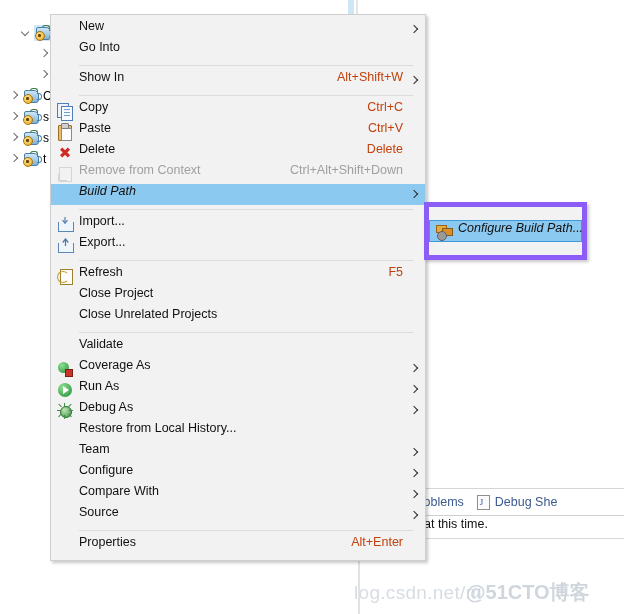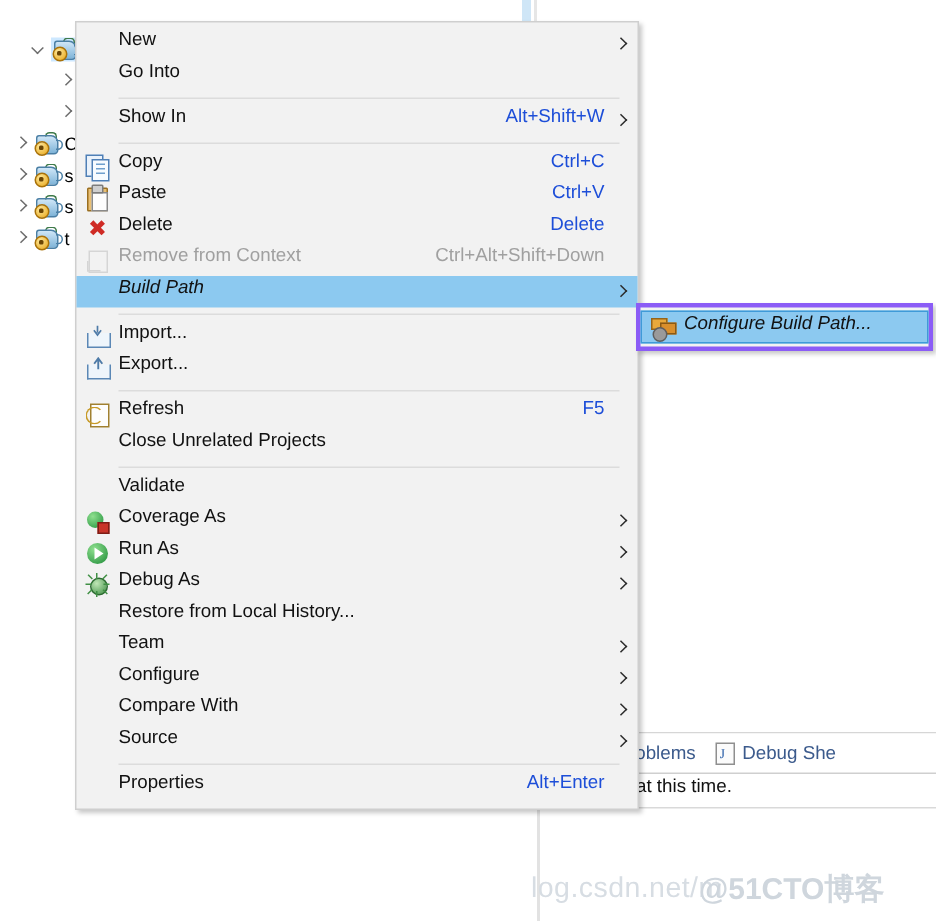--- a/index.html
+++ b/index.html
@@ -81,21 +81,21 @@
   #ctx{
     position:absolute;left:50px;top:14px;width:376px;
     background:#f2f2f2;border:1px solid #cfcfcf;
     box-shadow:2px 2px 3px rgba(0,0,0,.22);
     padding:4px 0 4px 0;box-sizing:border-box;
   }
   .mi{position:relative;height:21px;display:flex;align-items:flex-start;cursor:default;}
   .mi .gut{width:28px;height:21px;position:relative;flex:0 0 28px;}
   .mi .lbl{font-size:12.5px;color:#111;white-space:nowrap;}
   .mi.disabled .lbl{color:#a0a0a0;}
-  .mi .acc{position:absolute;right:22px;font-size:12.5px;color:#1d4ed8;white-space:nowrap;}
+  .mi .acc{position:absolute;right:22px;font-size:12.5px;color:#c2410c;white-space:nowrap;}
   .mi.disabled .acc{color:#a0a0a0;}
   .mi .arr{position:absolute;right:8px;top:7px;width:5px;height:5px;
      border-right:1.5px solid #2b2b2b;border-bottom:1.5px solid #2b2b2b;transform:rotate(-45deg);}
   .mi.hl{background:#8cc9f0;font-style:italic;}
   .sep{height:1px;margin:4px 12px 4px 28px;background:#dcdcdc;}
 
   
   .mico{position:absolute;left:6px;top:3px;width:16px;height:16px;}
   .copyI .back{position:absolute;left:0;top:0;width:10px;height:13px;background:#eaf2fb;border:1.2px solid #4f7fb5;}
   .copyI .front{position:absolute;left:4px;top:3px;width:10px;height:13px;background:#f7fbff;border:1.2px solid #4f7fb5;}
@@ -120,23 +120,23 @@
   .runI .ball{position:absolute;left:1px;top:1px;width:14px;height:14px;border-radius:50%;
      background:radial-gradient(circle at 35% 30%,#8fe08f,#1d8a36);}
   .runI .tri{position:absolute;left:6px;top:4px;width:0;height:0;border-left:6px solid #ffffff;
      border-top:4px solid transparent;border-bottom:4px solid transparent;}
   .bugI .body{position:absolute;left:3px;top:3px;width:10px;height:10px;border-radius:50%;
      background:radial-gradient(circle at 35% 30%,#bfe6b6,#3f8f44);border:1px solid #2d6b32;}
   .bugI .leg{position:absolute;background:#3f8f44;}
 
   
   #sub{
-    position:absolute;left:424px;top:202px;width:198px;
-    background:#f2f2f2;border:3px solid #8b5cf6;
-    box-shadow:2px 2px 3px rgba(0,0,0,.22);padding:2px 0;box-sizing:border-box;
+    position:absolute;left:424px;top:202px;width:163px;
+    background:#f2f2f2;border:5px solid #8b5cf6;
+    box-shadow:2px 2px 3px rgba(0,0,0,.22);padding:13px 0;box-sizing:border-box;
   }
   #sub .mi{height:22px;}
   #sub .mi.hl{background:#8cc9f0;border:1px solid #3f9ad8;box-sizing:border-box;}
   .cfgI .b1{position:absolute;left:0px;top:1px;width:9px;height:6px;background:#e8a93b;border:1px solid #95641a;}
   .cfgI .b2{position:absolute;left:6px;top:4px;width:9px;height:6px;background:#d98f2c;border:1px solid #8a5a14;}
   .cfgI .gear{position:absolute;left:1px;top:7px;width:8px;height:8px;border-radius:50%;
      background:#9a9a9a;border:1.5px solid #5f5f5f;}
 </style>
 </head>
 <body>
@@ -372,20 +372,24 @@
     <span class="gut">
       <span class="mico refI">
         <span class="pg"></span>
           <span class="cy"></span>
       </span>
     </span>
     <span class="lbl">Refresh</span>
     <span class="acc">F5</span>
   </div>
 
+  <div class="mi">
+    <span class="gut"></span>
+    <span class="lbl">Close Project</span>
+  </div>
 
   <div class="mi">
     <span class="gut"></span>
     <span class="lbl">Close Unrelated Projects</span>
   </div>
 
   <div class="sep"></div>
 
   <div class="mi">
     <span class="gut"></span>

